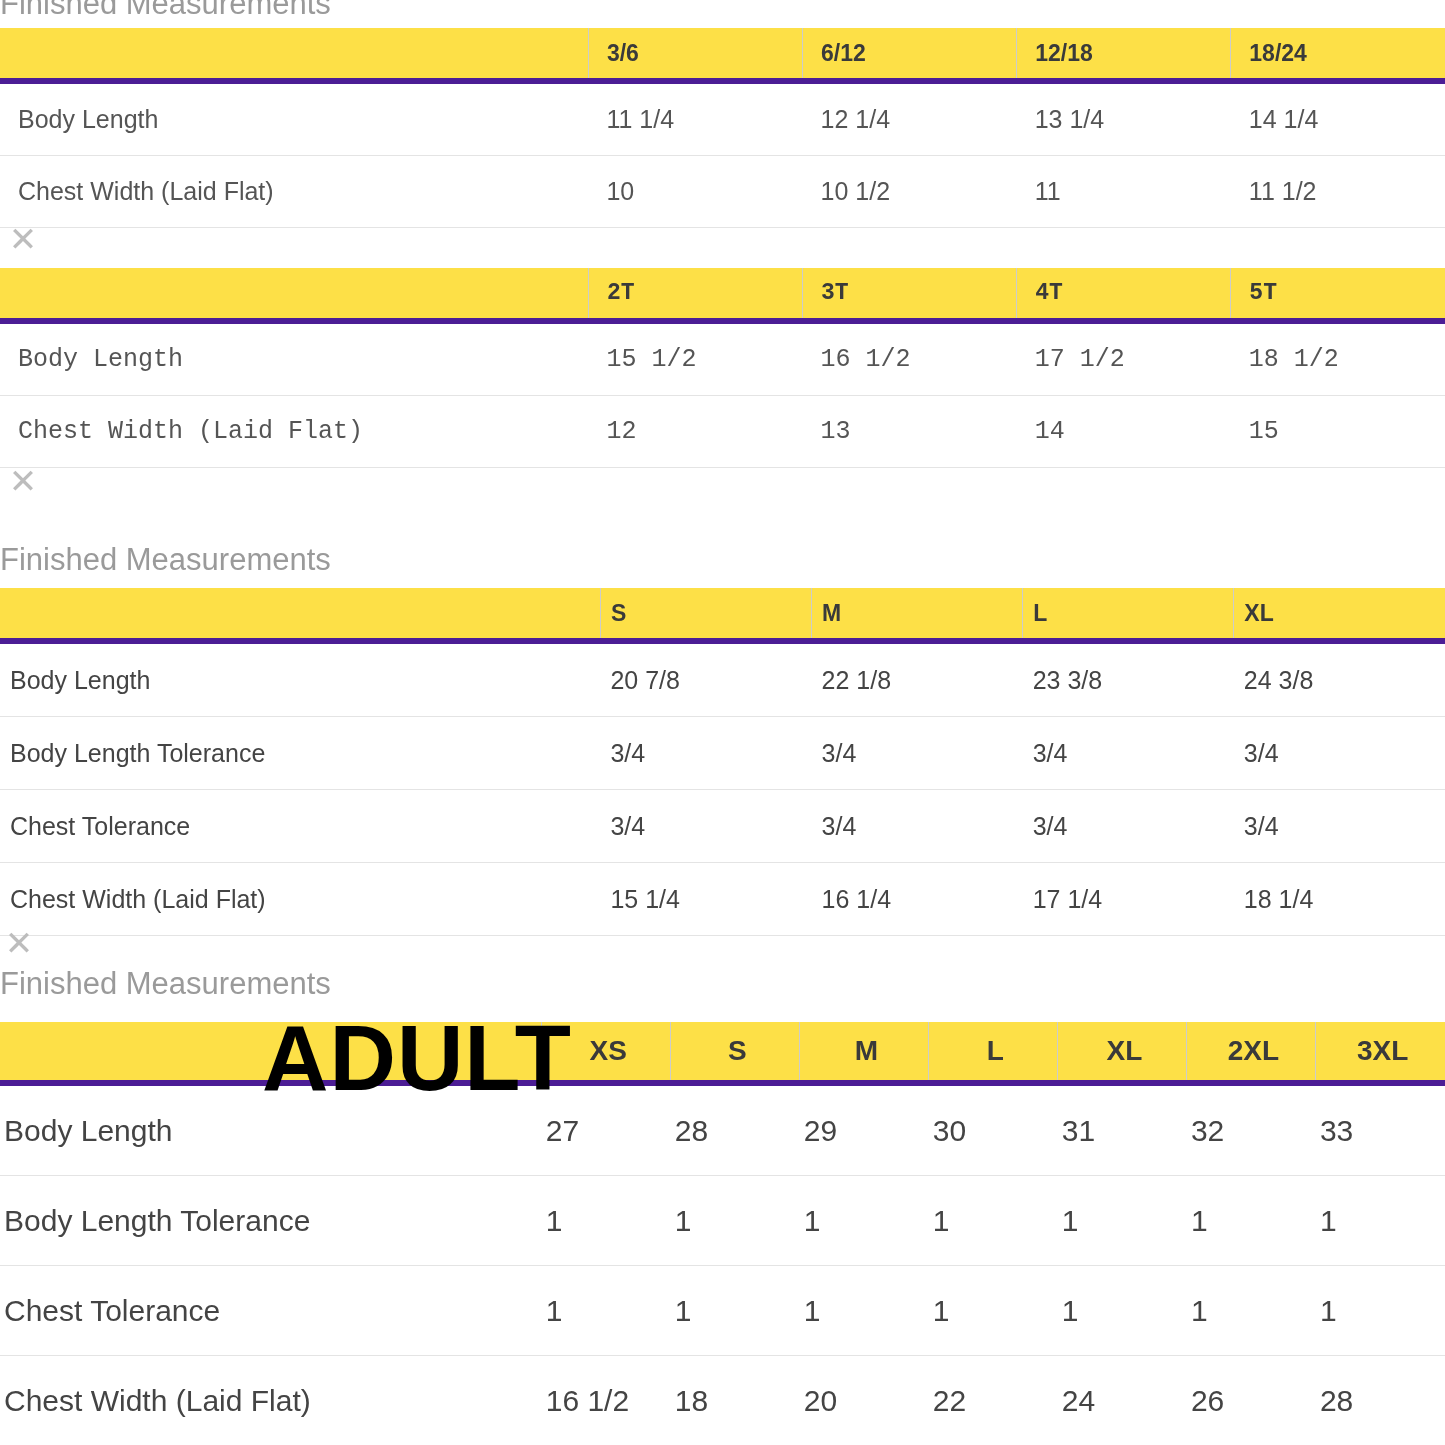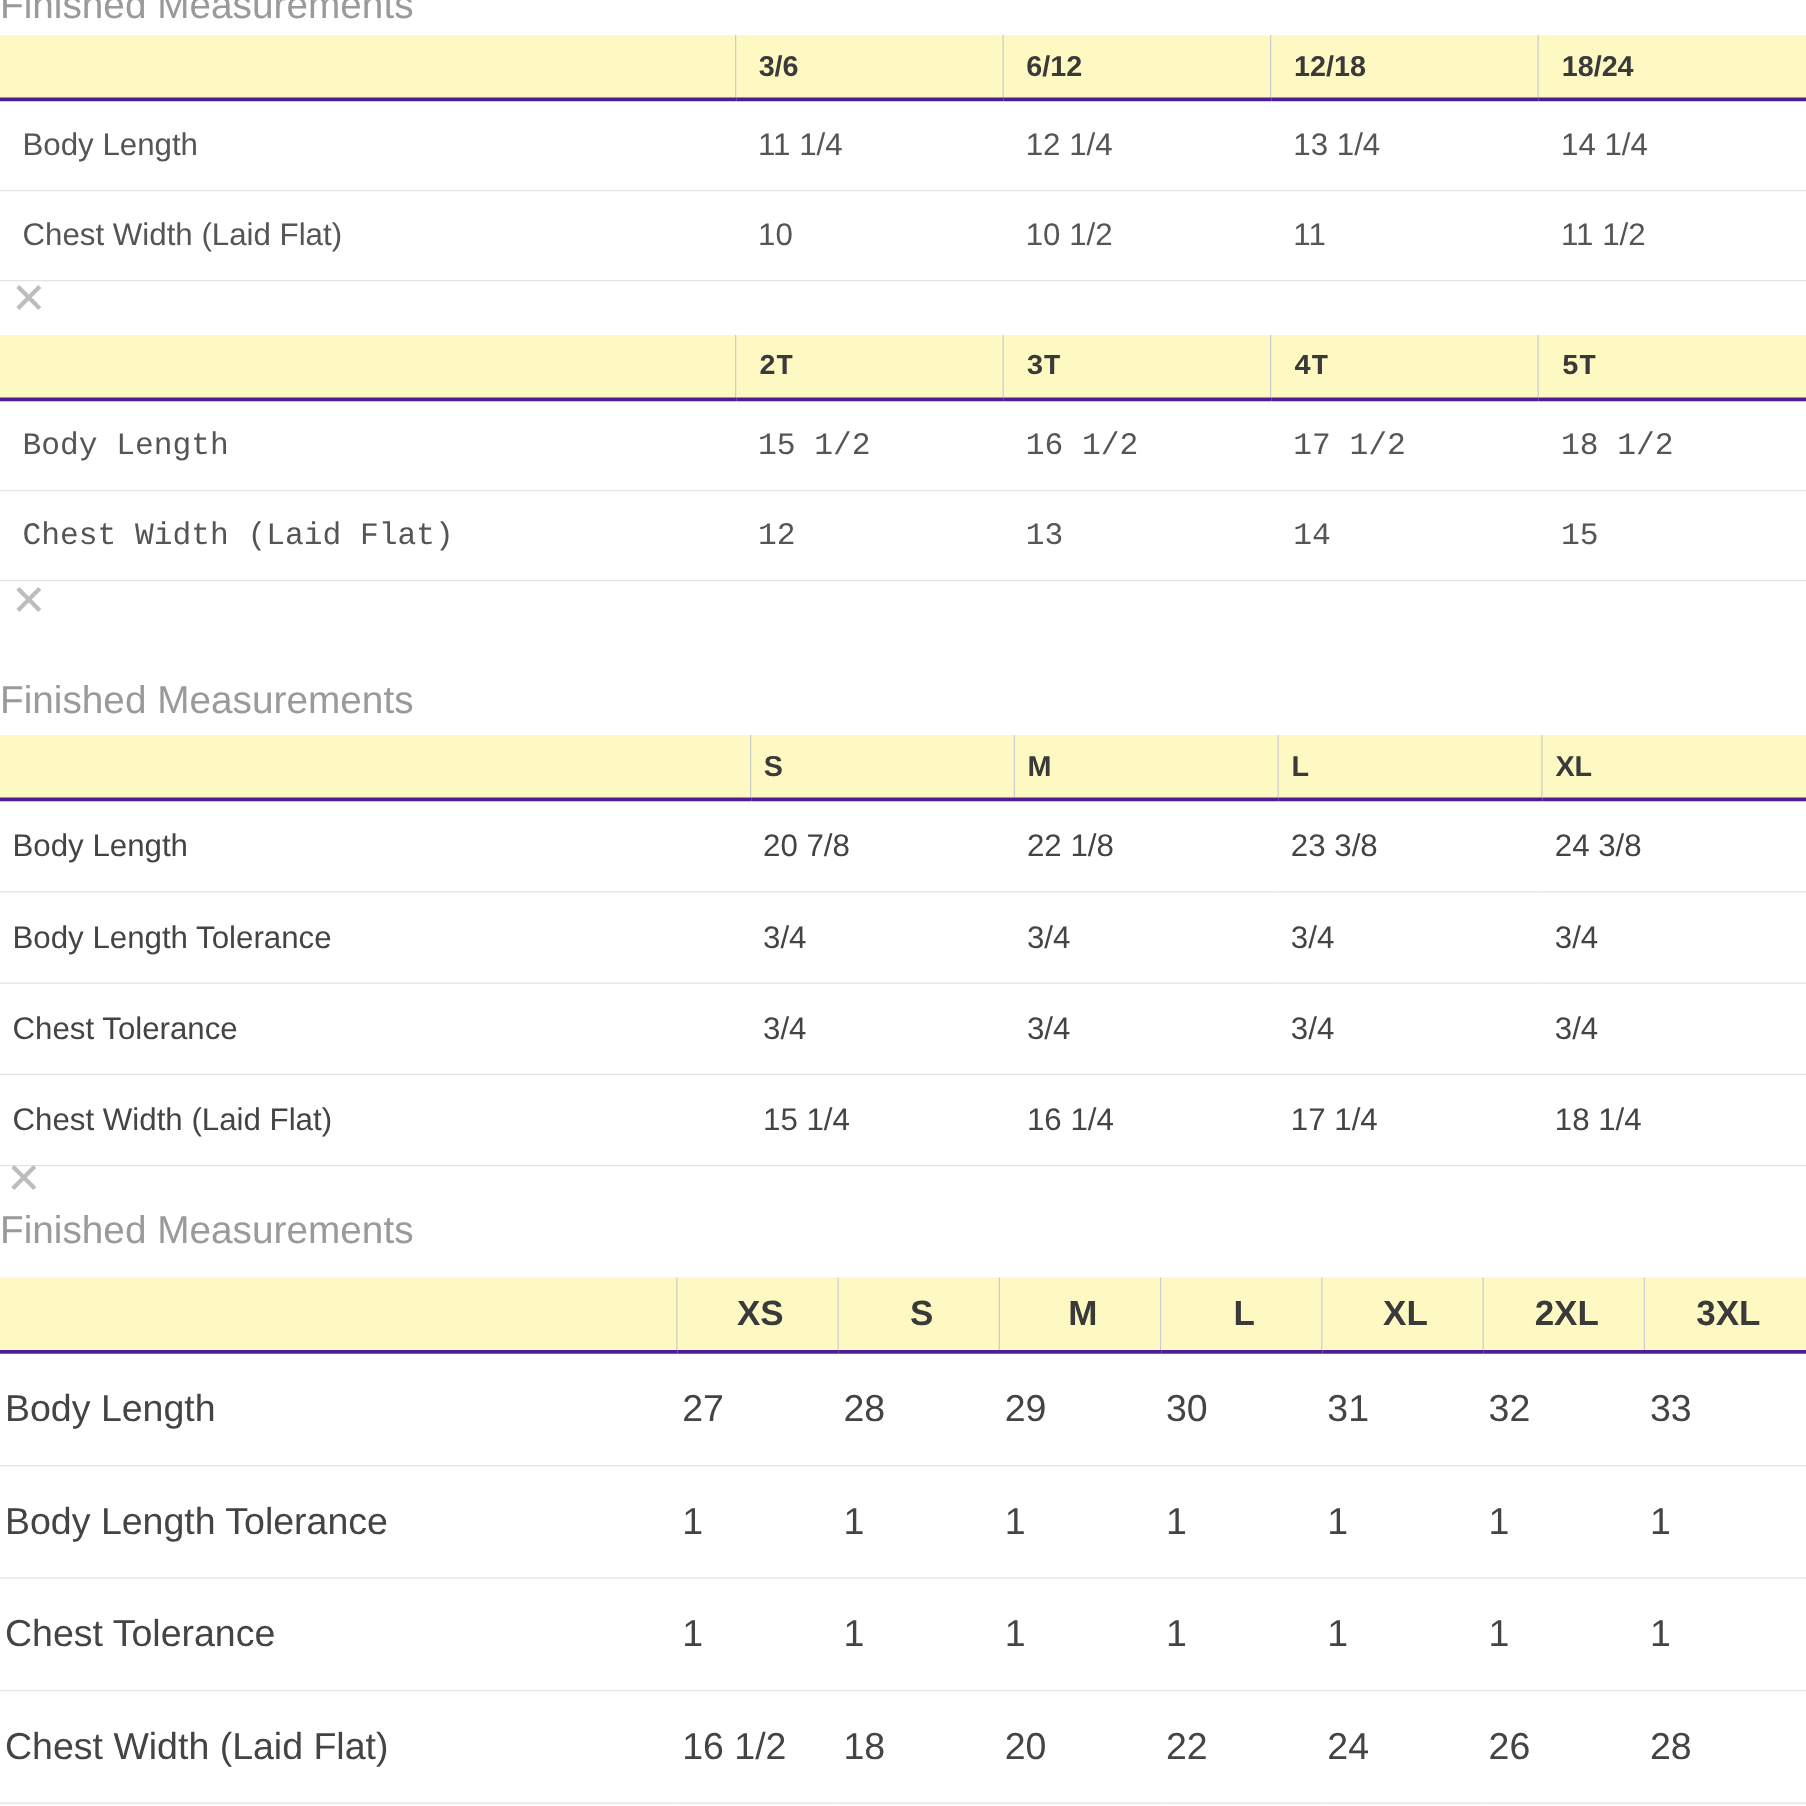--- a/index.html
+++ b/index.html
@@ -34,24 +34,24 @@
     border-collapse: collapse;
     width: 100%;
     table-layout: fixed;
   }
   table.sizechart th,
   table.sizechart td {
     text-align: left;
     border-bottom: 1px solid #e4e4e4;
   }
   table.sizechart thead th {
-    background: #fef9c3;
+    background: #fde047;
     color: #3a3a3a;
     font-weight: bold;
-    border-bottom: 3px solid #4c1d95;
+    border-bottom: 6px solid #4c1d95;
   }
 
   
   .t-small th, .t-small td {
     font-size: 25px;
     height: 71px;
     padding: 0 0 0 18px;
   }
   .t-small thead th {
     height: 50px;
@@ -332,14 +332,15 @@
           <td class="val">22</td>
           <td class="val">24</td>
           <td class="val">26</td>
           <td class="val">28</td>
         </tr>
       </tbody>
     </table>
   </div>
 
 
+  <div class="overlay-word" style="left:262px; top:1012px; font-size:92px;">ADULT</div>
 
 </div>
 
 </body></html>

